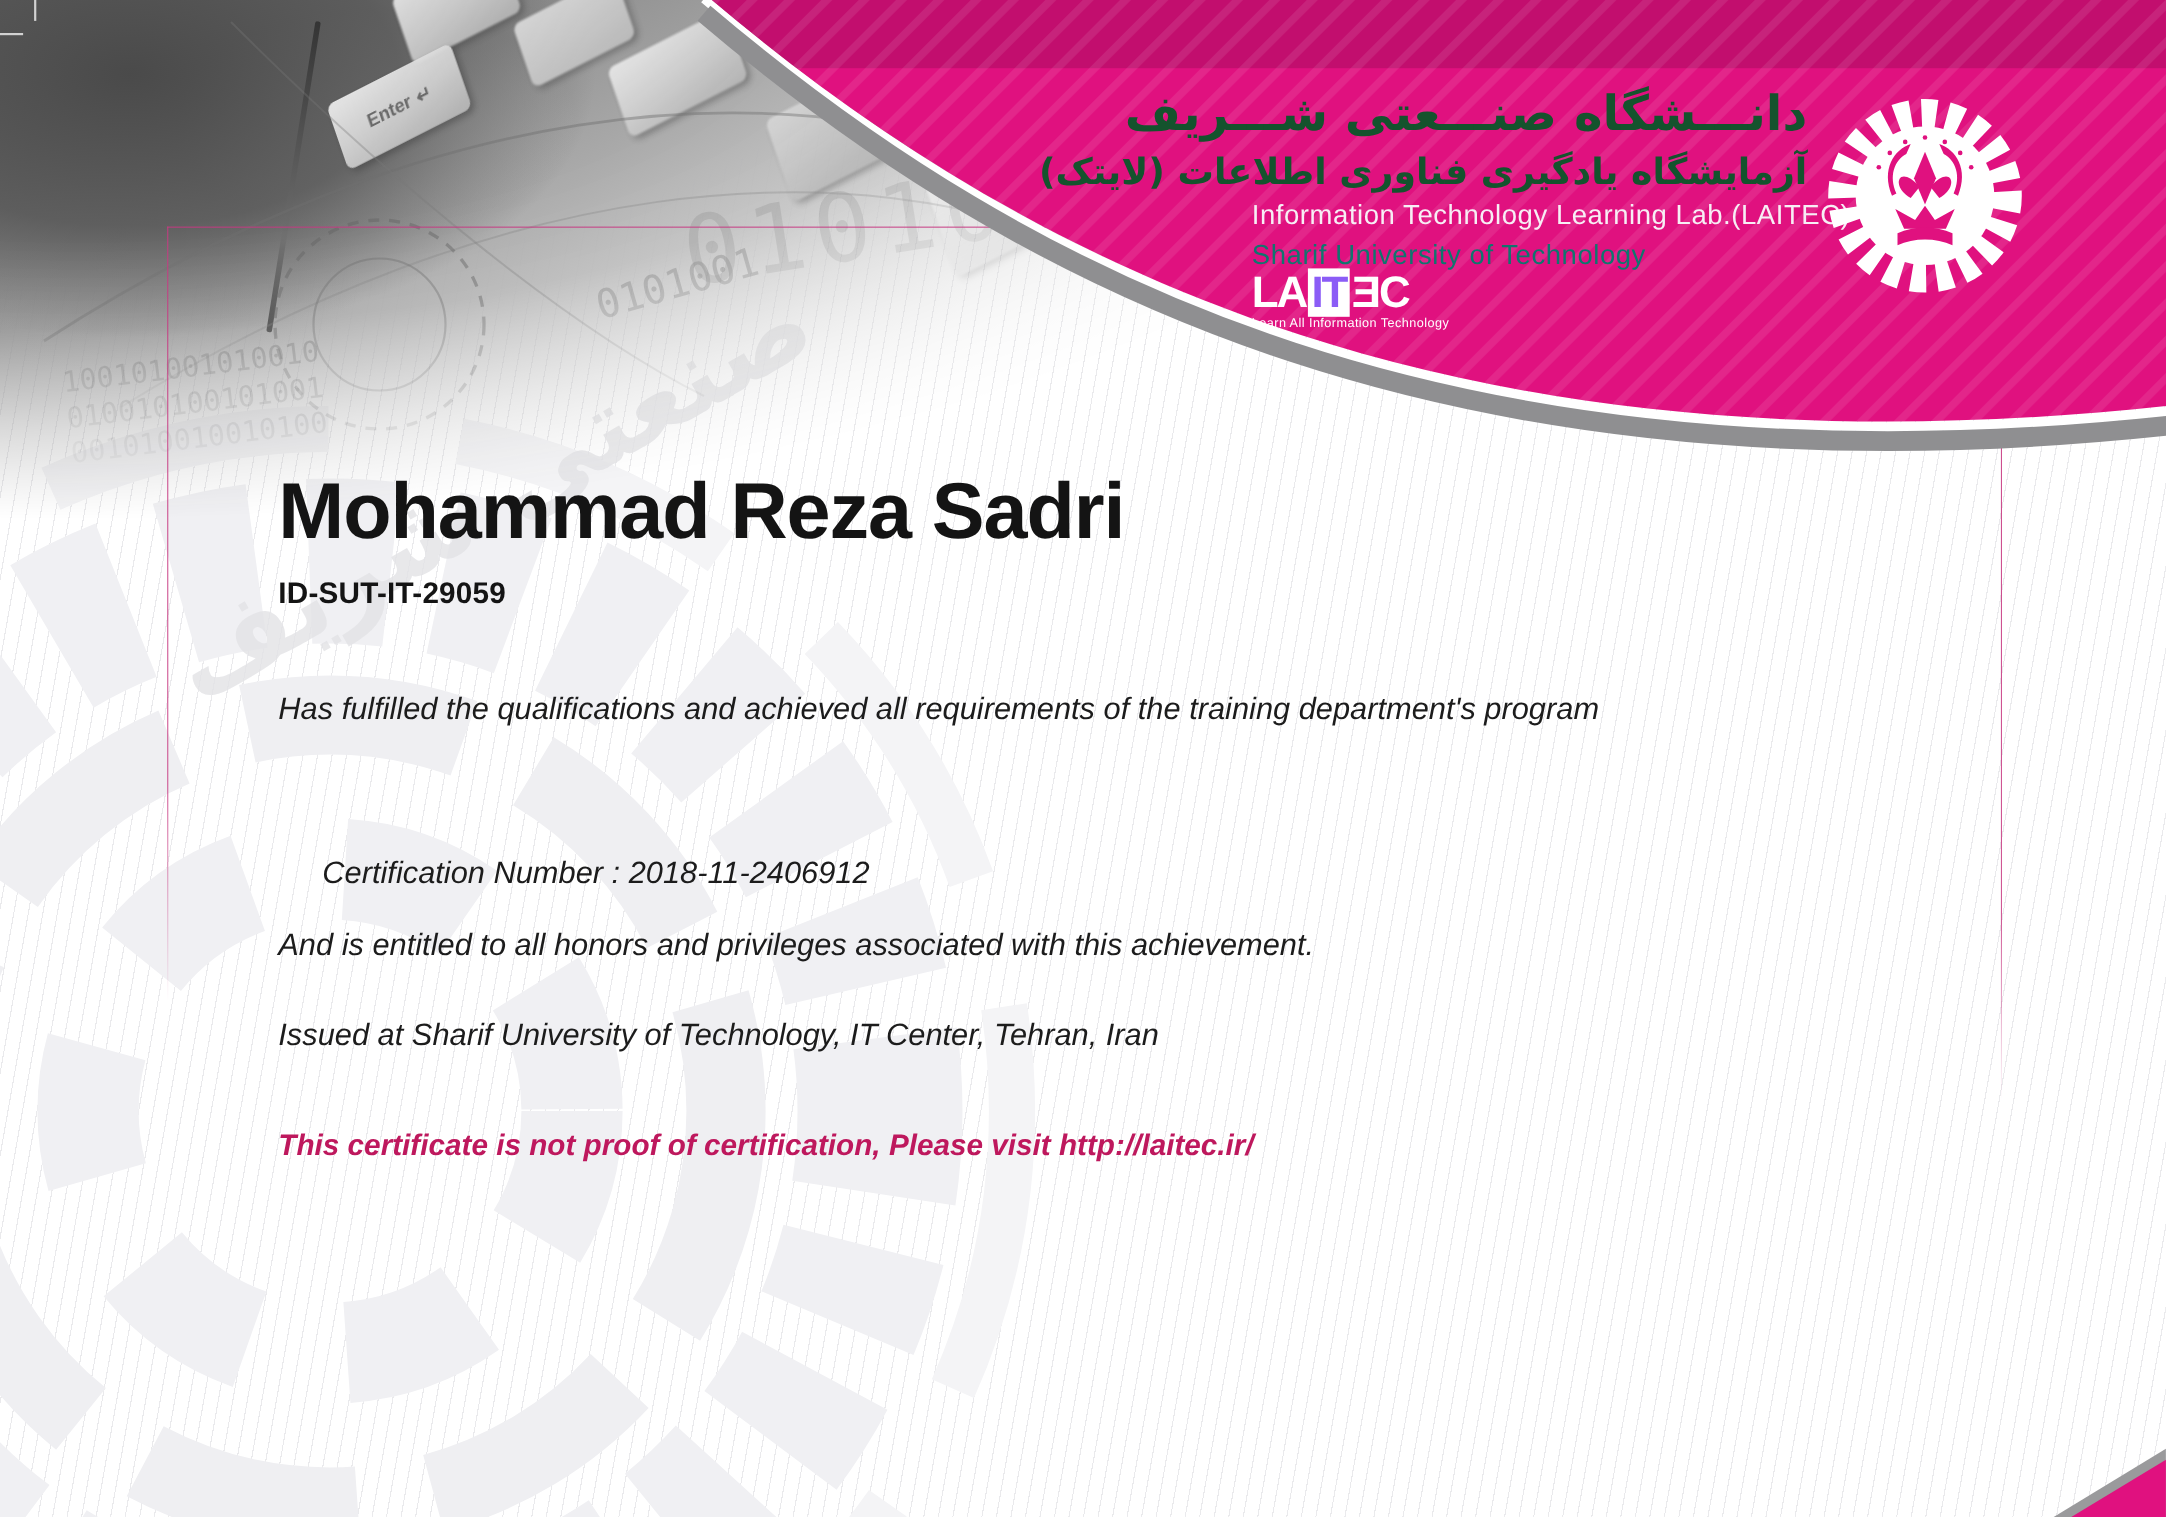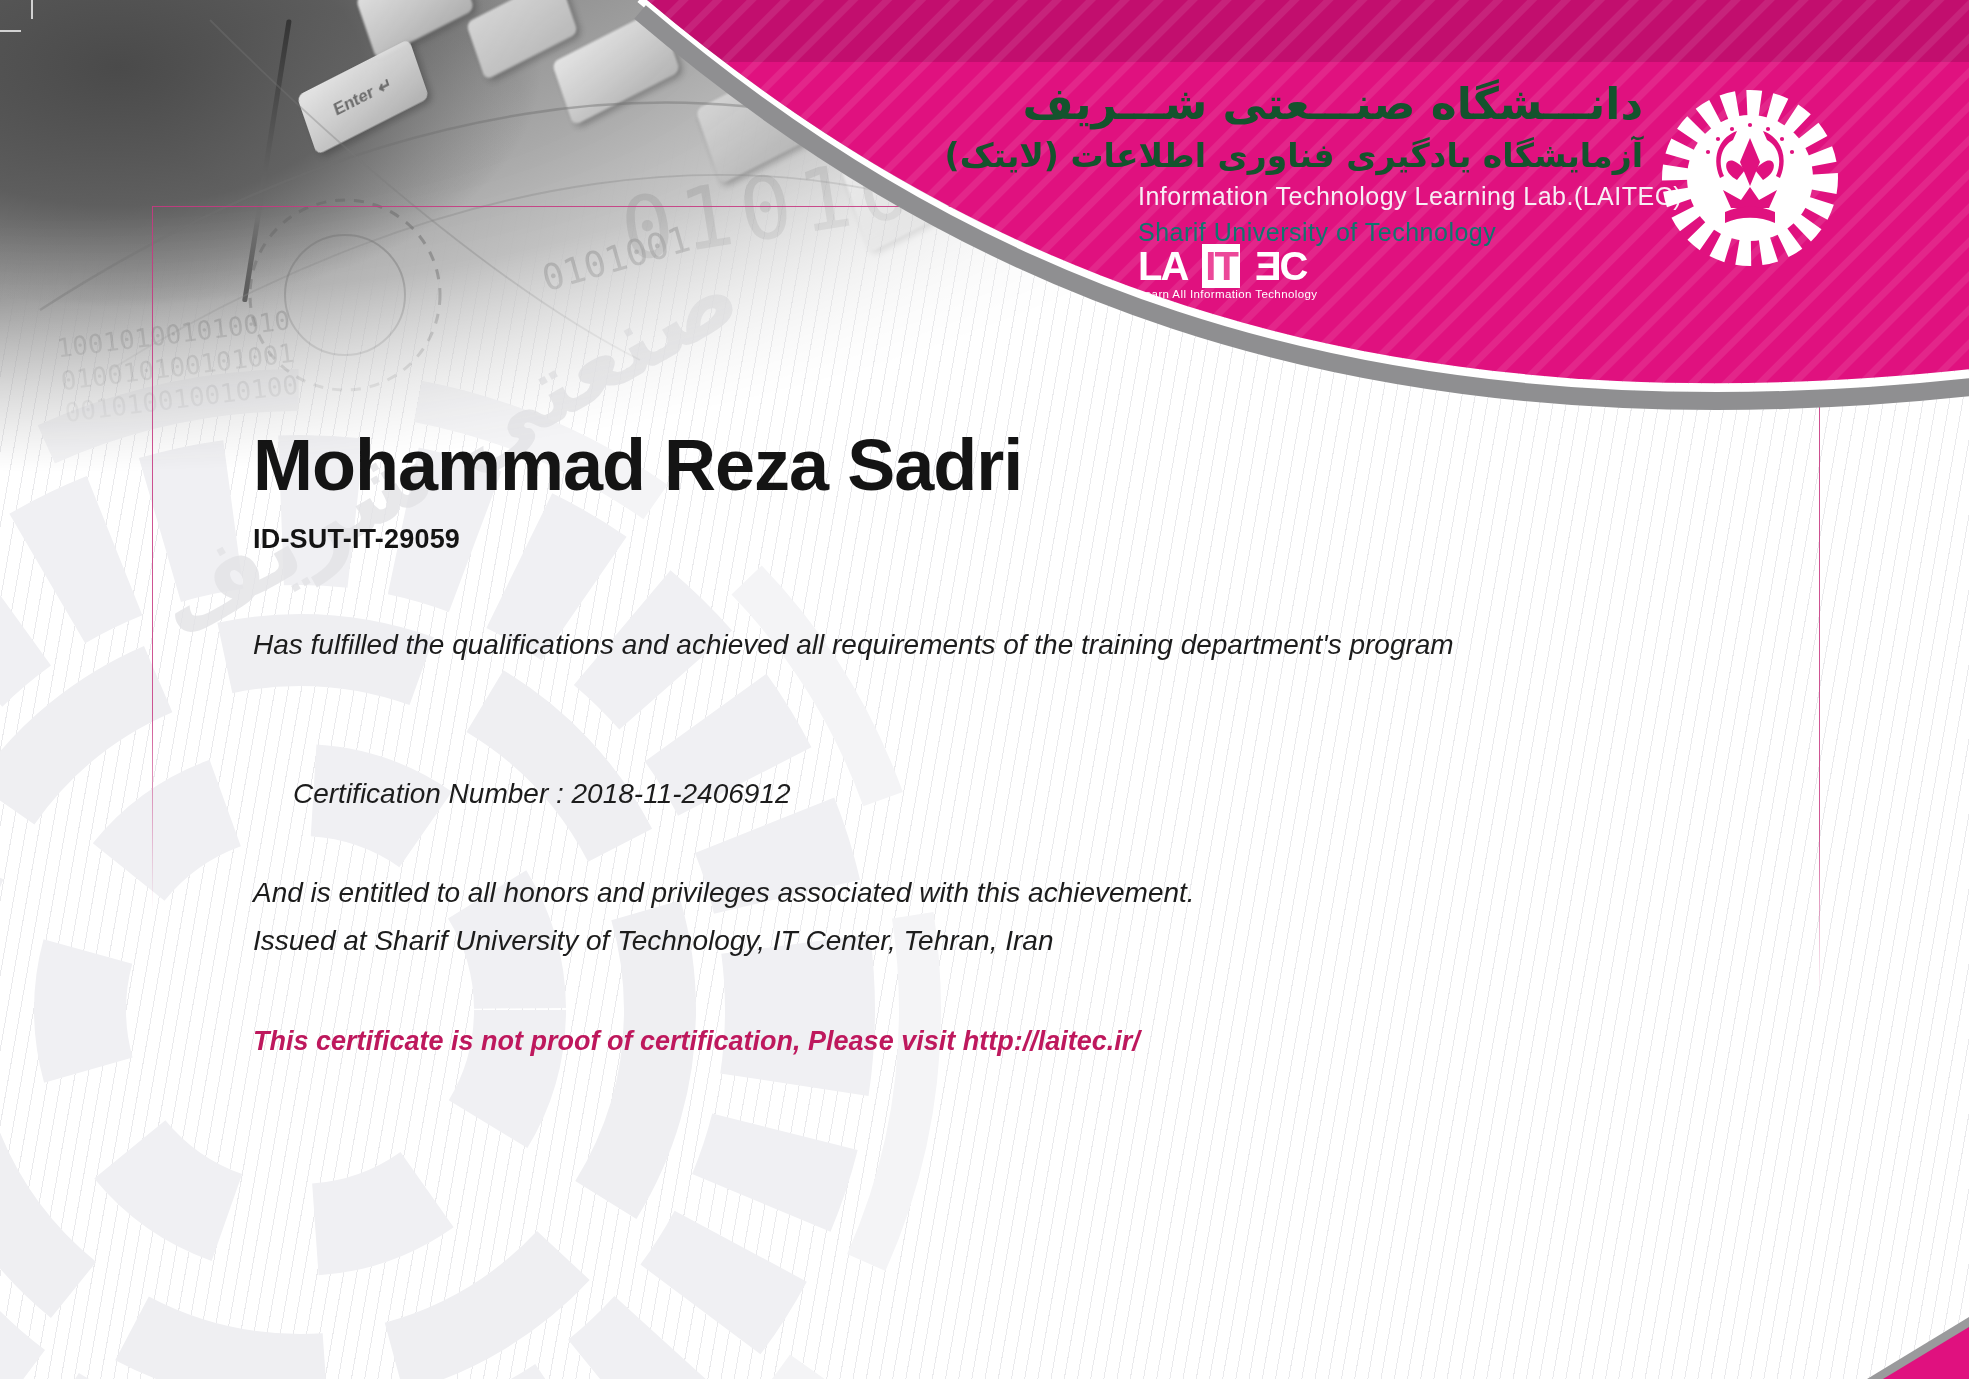--- a/index.html
+++ b/index.html
@@ -61,31 +61,31 @@
   
   .header-svg{position:absolute;left:0;top:0;}
   .hdr{position:absolute;color:#14532d;}
   .fa{font-family:"DejaVu Sans",sans-serif;direction:rtl;}
   .hdr-fa1{right:326px;top:78px;font-size:44px;font-weight:bold;letter-spacing:1px;}
   .hdr-fa2{right:326px;top:136px;font-size:33px;font-weight:bold;}
   .hdr-en1{left:1138px;top:182px;font-size:25px;letter-spacing:.5px;color:#f7eef5;}
   .hdr-en2{left:1138px;top:218px;font-size:25px;letter-spacing:.5px;color:#0f766e;}
   .laitec{position:absolute;left:1138px;top:246px;}
   .laitec-word{font-weight:800;font-size:40px;line-height:40px;letter-spacing:-2px;color:#fff;}
-  .l-it{background:#ffffff;color:#ec4899;padding:0 3px;margin:0 15px;}
+  .l-it{background:#ffffff;color:#8b5cf6;padding:0 3px;margin:0 2px;}
   .l-tag{font-size:11.5px;color:#ffffff;letter-spacing:.4px;margin-top:2px;}
   .seal-svg{position:absolute;left:1650px;top:78px;}
   
   .txt{position:absolute;left:253px;color:#141414;}
   .name{top:428px;font-size:72px;font-weight:bold;letter-spacing:-1px;line-height:1.05;}
   .rid{top:524px;font-size:27px;font-weight:bold;letter-spacing:.2px;}
   .line-it{font-style:italic;font-size:28px;color:#1c1c1c;}
   .statement{top:629px;}
   .certnum{top:778px;margin-left:40px;}
-  .honors{top:877px;}
+  .honors{top:843px;}
   .issued{top:925px;}
   .disclaimer{top:1026px;font-size:27px;font-weight:bold;font-style:italic;color:#be185d;}
   
   .corner-svg{position:absolute;right:0;bottom:0;}
 </style>
 </head>
 <body>
 
 <div class="stage">
 

